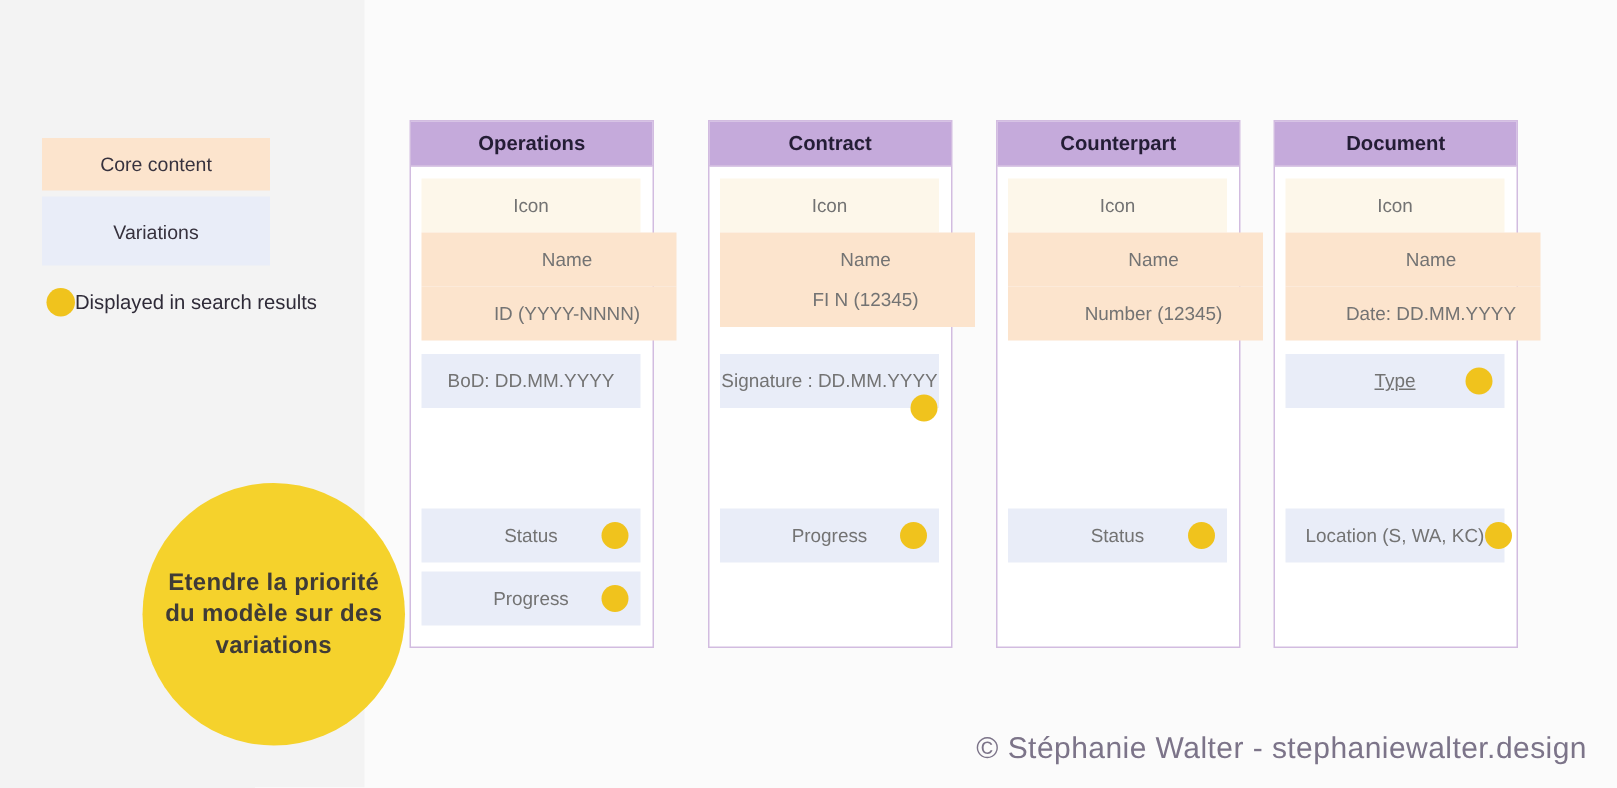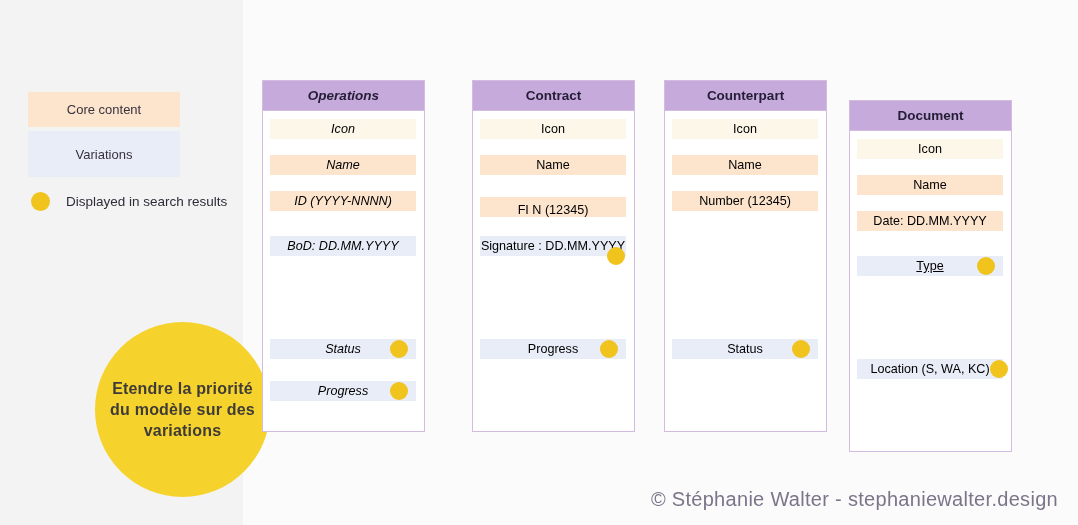--- a/index.html
+++ b/index.html
@@ -16,21 +16,21 @@
   
   .legend-box{
     position:absolute;left:28px;width:152px;
     display:flex;align-items:center;justify-content:center;
     font-size:13px;color:#37323e;
   }
   .legend-core{top:92px;height:35px;background:var(--core,#fce4cd);}
   .legend-var{top:131px;height:46px;background:var(--variation,#e9edf8);align-items:center;}
   .legend-dot-row{
     position:absolute;left:31px;top:191px;height:20px;
-    display:flex;align-items:center;gap:16px;
+    display:flex;align-items:center;
   }
   .legend-dot{
     width:19px;height:19px;border-radius:50%;
     background:var(--dot,#f0c31d);flex:0 0 auto;
   }
   .legend-dot-label{font-size:13.5px;color:#2f2b38;white-space:nowrap;}
   
   .big-circle{
     position:absolute;left:95px;top:322px;width:175px;height:175px;
     border-radius:50%;background:var(--circle,#f5d22c);
@@ -47,26 +47,26 @@
     box-sizing:border-box;
   }
   .card-header{
     position:absolute;left:0;top:0;right:0;height:29px;
     background:var(--header,#c5aadb);
     border-bottom:1px solid var(--border,#d2bce0);
     display:flex;align-items:center;justify-content:center;
     font-size:13.5px;font-weight:700;color:#241d35;
   }
   .row{
-    position:absolute;left:7px;width:146px;height:20px;
+    position:absolute;left:7px;width:146px;height:36px;
     display:flex;align-items:center;justify-content:center;
-    font-size:12.6px;color:#000000;white-space:nowrap;
+    font-size:12.6px;color:#737373;white-space:nowrap;
   }
   .row.cream{background:var(--cream,#fdf7ea);}
-  .row.core{background:var(--core,#fce4cd);}
+  .row.core{background:var(--core,#fce4cd);padding-left:24px;}
   .row.variation{background:var(--variation,#e9edf8);}
   .dot{
     position:absolute;width:18px;height:18px;border-radius:50%;
     background:var(--dot,#f0c31d);
   }
   .dot-right{right:8px;top:50%;transform:translateY(-50%);}
   .dot-corner{right:1px;bottom:-9px;}
   .dot-edge{right:-5px;top:50%;transform:translateY(-50%);}
   
   .credit{
@@ -88,21 +88,21 @@
 <div class="legend-dot-row">
   <span class="legend-dot"></span>
   <span class="legend-dot-label">Displayed in search results</span>
 </div>
 
 <div class="big-circle">
   <span>Etendre la priorité du modèle sur des variations</span>
 </div>
 
 <div id="cards">
-    <div class="card" style="left: 262px; font-style: italic;">
+    <div class="card" style="left: 273px;">
       <div class="card-header">Operations</div>
       <div class="row cream" style="top: 38px;">
         <span>Icon</span>
       </div>
       <div class="row core" style="top: 74px;">
         <span>Name</span>
       </div>
       <div class="row core" style="top: 110px;">
         <span>ID (YYYY-NNNN)</span>
       </div>
@@ -119,21 +119,21 @@
       </div>
     </div>
     <div class="card" style="left: 472px;">
       <div class="card-header">Contract</div>
       <div class="row cream" style="top: 38px;">
         <span>Icon</span>
       </div>
       <div class="row core" style="top: 74px;">
         <span>Name</span>
       </div>
-      <div class="row core" style="top: 116px; align-items: flex-end;">
+      <div class="row core" style="top: 101px;">
         <span>FI N (12345)</span>
       </div>
       <div class="row variation" style="top: 155px; text-align: center;">
         <span>Signature : DD.MM.YYYY</span>
         <span class="dot dot-corner"></span>
       </div>
       <div class="row variation" style="top: 258px;">
         <span>Progress</span>
         <span class="dot dot-right"></span>
       </div>
@@ -147,21 +147,21 @@
         <span>Name</span>
       </div>
       <div class="row core" style="top: 110px;">
         <span>Number (12345)</span>
       </div>
       <div class="row variation" style="top: 258px;">
         <span>Status</span>
         <span class="dot dot-right"></span>
       </div>
     </div>
-    <div class="card" style="left: 849px; margin-top: 20px;">
+    <div class="card" style="left: 849px;">
       <div class="card-header">Document</div>
       <div class="row cream" style="top: 38px;">
         <span>Icon</span>
       </div>
       <div class="row core" style="top: 74px;">
         <span>Name</span>
       </div>
       <div class="row core" style="top: 110px;">
         <span>Date: DD.MM.YYYY</span>
       </div>

